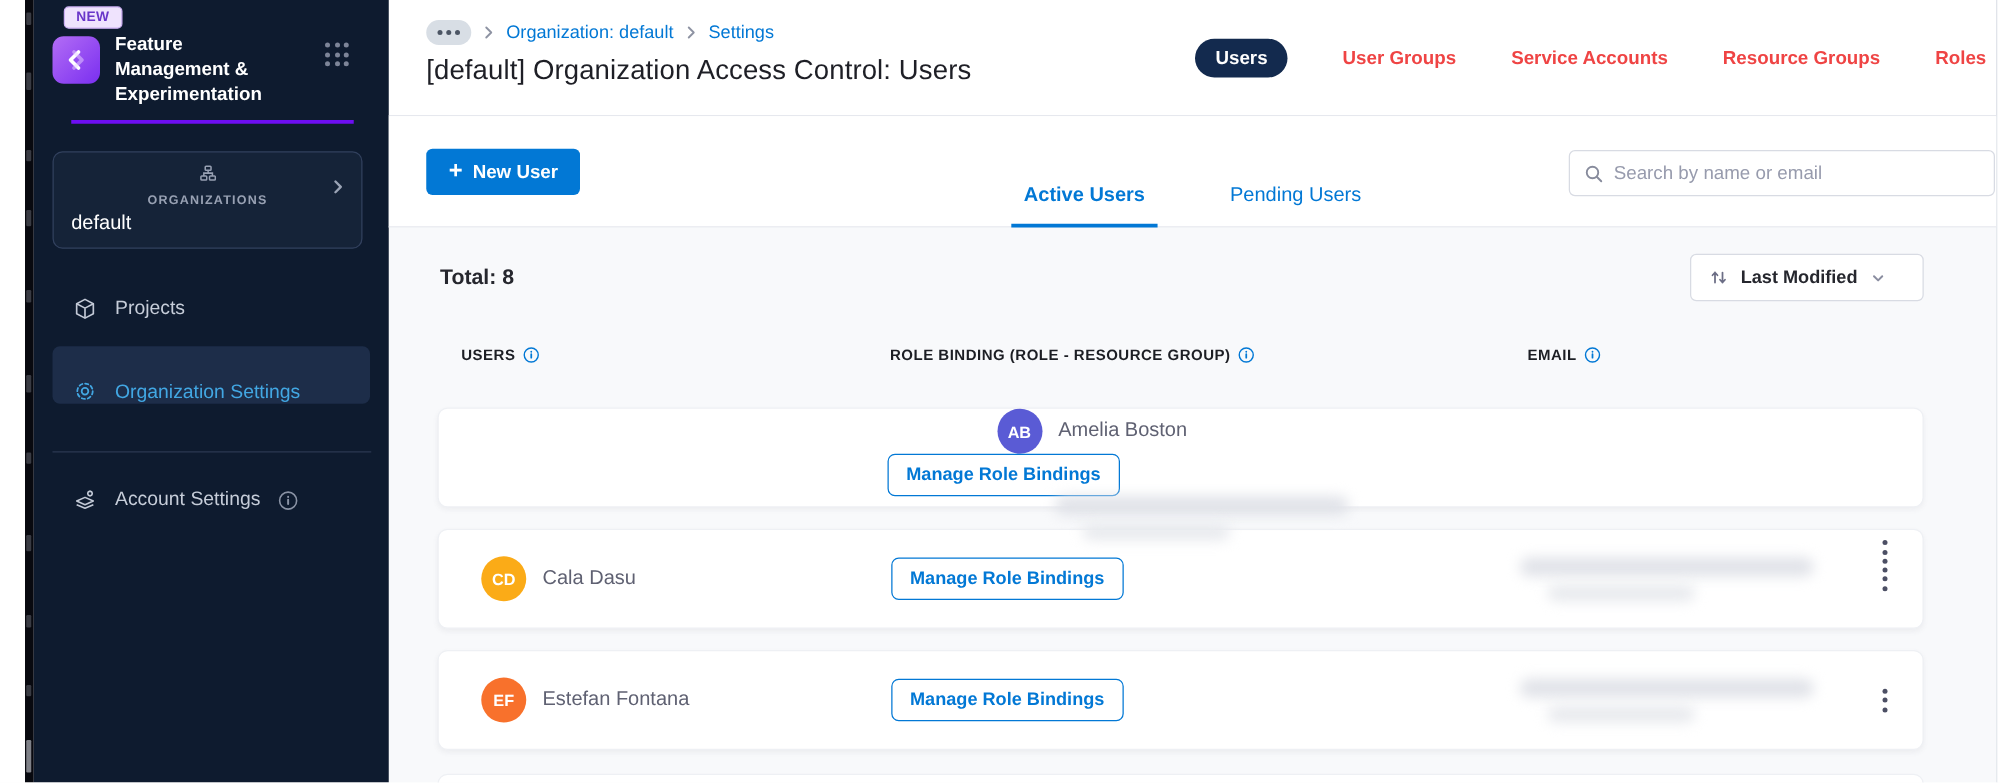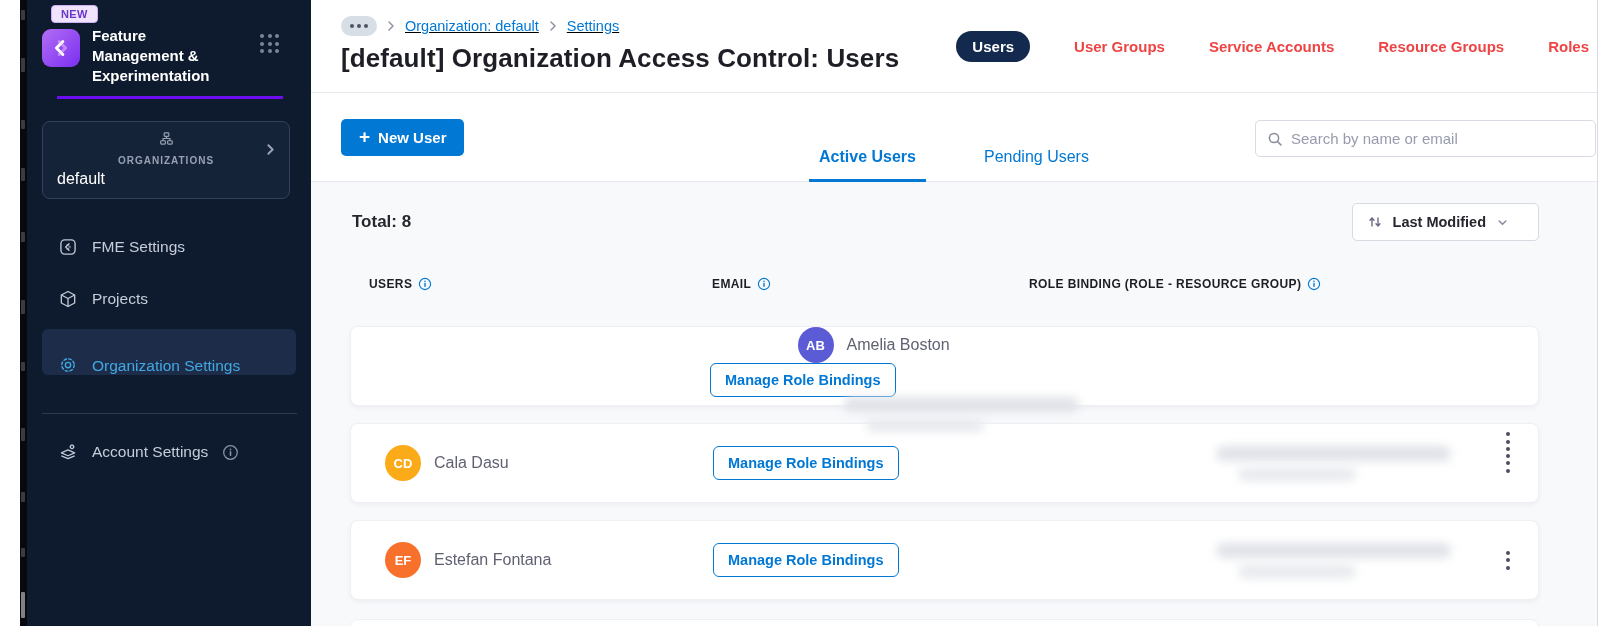--- a/index.html
+++ b/index.html
@@ -41,26 +41,26 @@
   .nav-icon { width:20px; height:20px; flex:none; display:flex; align-items:center; justify-content:center; }
   .side-divider { height:1px; background:#2b3952; margin:38px 14px 0 15px; }
   .nav-item.account { margin:16px 15px 0; padding-right:6px; }
   .info-right { margin-left:auto; display:flex; }
 
   
   .main { flex:1; min-width:0; display:flex; flex-direction:column; background:#fff; border-right:1px solid #d8dbe3; }
   .right-gutter { width:22px; flex:none; background:#fff; }
 
   .page-header { height:93px; flex:none; border-bottom:1px solid #e6e8ee; position:relative; padding-left:30px; }
-  .breadcrumb { display:flex; align-items:center; gap:9px; margin-top:16px; font-size:14.5px;text-decoration:underline; }
+  .breadcrumb { display:flex; align-items:center; gap:9px; margin-top:16px; font-size:14.5px; }
   .bc-pill { width:36px; height:20px; border-radius:10px; background:#d8dee5; border:none;
     display:flex; align-items:center; justify-content:center; gap:3px; cursor:pointer; }
   .bc-pill i { width:4px; height:4px; border-radius:50%; background:#4c5564; }
   .bc-link { color:#0278d5; text-decoration:none; cursor:pointer; }
-  .page-title { margin-top:7px; font-size:26px; font-weight:700; color:#1e1f26; letter-spacing:.1px; }
+  .page-title { margin-top:7px; font-size:22px; font-weight:400; color:#1e1f26; letter-spacing:.1px; }
   .top-tabs { position:absolute; right:8px; top:31px; display:flex; align-items:center; gap:44px; }
   .top-tab { color:#ef4444; font-size:15px; font-weight:700; text-decoration:none; cursor:pointer;
     background:none; border:none; font-family:inherit; }
   .top-tab.pill { background:#132a4e; color:#fff; padding:7px 16px; border-radius:16px; }
 
   .toolbar { height:89px; flex:none; border-bottom:1px solid #e6e8ee; position:relative; background:#fff; }
   .btn-primary { position:absolute; left:30px; top:26px; height:37px; padding:0 18px; background:#0278d5;
     color:#fff; border:none; border-radius:5px; font-size:15px; font-weight:700; display:flex;
     align-items:center; gap:8px; cursor:pointer; font-family:inherit; }
   .btn-primary .plus { font-size:19px; font-weight:700; margin-top:-2px; }
@@ -165,30 +165,20 @@
       <span class="org-chev">
         <svg width="15" height="15" viewBox="0 0 14 14" fill="none">
             <path d="M5 3l4 4-4 4" stroke="#9aa3b5" stroke-width="1.8" stroke-linecap="round" stroke-linejoin="round"></path>
           </svg>
       </span>
     </button>
 
     <nav class="side-nav">
       <button class="nav-item">
         <span class="nav-icon">
-          <svg width="20" height="20" viewBox="0 0 24 24" fill="none" stroke="#c2c9d6" stroke-width="1.6" stroke-linecap="round" stroke-linejoin="round">
-            <rect x="3.5" y="3.5" width="17" height="17" rx="4.5"></rect>
-            <path d="M13.2 8L9.2 12l4 4"></path>
-              <path d="M11 9.2l3.8 2.8-3.8 2.8" opacity=".6"></path>
-          </svg>
-        </span>
-        <span>FME Settings</span>
-      </button>
-      <button class="nav-item">
-        <span class="nav-icon">
           <svg width="20" height="20" viewBox="0 0 24 24" fill="none" stroke="#c2c9d6" stroke-width="1.6" stroke-linejoin="round">
             <path d="M12 3l8 4.2v9.6L12 21l-8-4.2V7.2z"></path>
             <path d="M4 7.2l8 4.2 8-4.2M12 11.4V21"></path>
           </svg>
         </span>
         <span>Projects</span>
       </button>
       <button class="nav-item active">
         <span class="nav-icon">
           <svg width="20" height="20" viewBox="0 0 24 24" fill="none" stroke="#42a7e3" stroke-width="1.7" stroke-linecap="round">
@@ -292,38 +282,38 @@
       <div class="thead">
         <div class="th c1">
           <span>USERS</span>
           <span class="info-i">
             <svg width="14" height="14" viewBox="0 0 16 16" fill="none" stroke="#0278d5" stroke-width="1.3">
                 <circle cx="8" cy="8" r="6.4"></circle>
                 <path d="M8 7.3v3.2M8 4.9v.2" stroke-linecap="round" stroke-width="1.6"></path>
               </svg>
           </span>
         </div>
+        <div class="th c2">
+          <span>ROLE BINDING (ROLE - RESOURCE GROUP)</span>
+          <span class="info-i">
+            <svg width="14" height="14" viewBox="0 0 16 16" fill="none" stroke="#0278d5" stroke-width="1.3">
+                <circle cx="8" cy="8" r="6.4"></circle>
+                <path d="M8 7.3v3.2M8 4.9v.2" stroke-linecap="round" stroke-width="1.6"></path>
+              </svg>
+          </span>
+        </div>
         <div class="th c3">
           <span>EMAIL</span>
           <span class="info-i">
             <svg width="14" height="14" viewBox="0 0 16 16" fill="none" stroke="#0278d5" stroke-width="1.3">
                 <circle cx="8" cy="8" r="6.4"></circle>
                 <path d="M8 7.3v3.2M8 4.9v.2" stroke-linecap="round" stroke-width="1.6"></path>
               </svg>
           </span>
         </div>
-        <div class="th c2">
-          <span>ROLE BINDING (ROLE - RESOURCE GROUP)</span>
-          <span class="info-i">
-            <svg width="14" height="14" viewBox="0 0 16 16" fill="none" stroke="#0278d5" stroke-width="1.3">
-                <circle cx="8" cy="8" r="6.4"></circle>
-                <path d="M8 7.3v3.2M8 4.9v.2" stroke-linecap="round" stroke-width="1.6"></path>
-              </svg>
-          </span>
-        </div>
       </div>
 
       <div class="row-card first">
         <div class="cell c1">
           <span class="avatar" style="background: rgb(90, 91, 213);">
               <span>AB</span>
             </span>
           <span class="uname">Amelia Boston</span>
         </div>
         <div class="cell c2"><button class="btn-outline">Manage Role Bindings</button></div>

